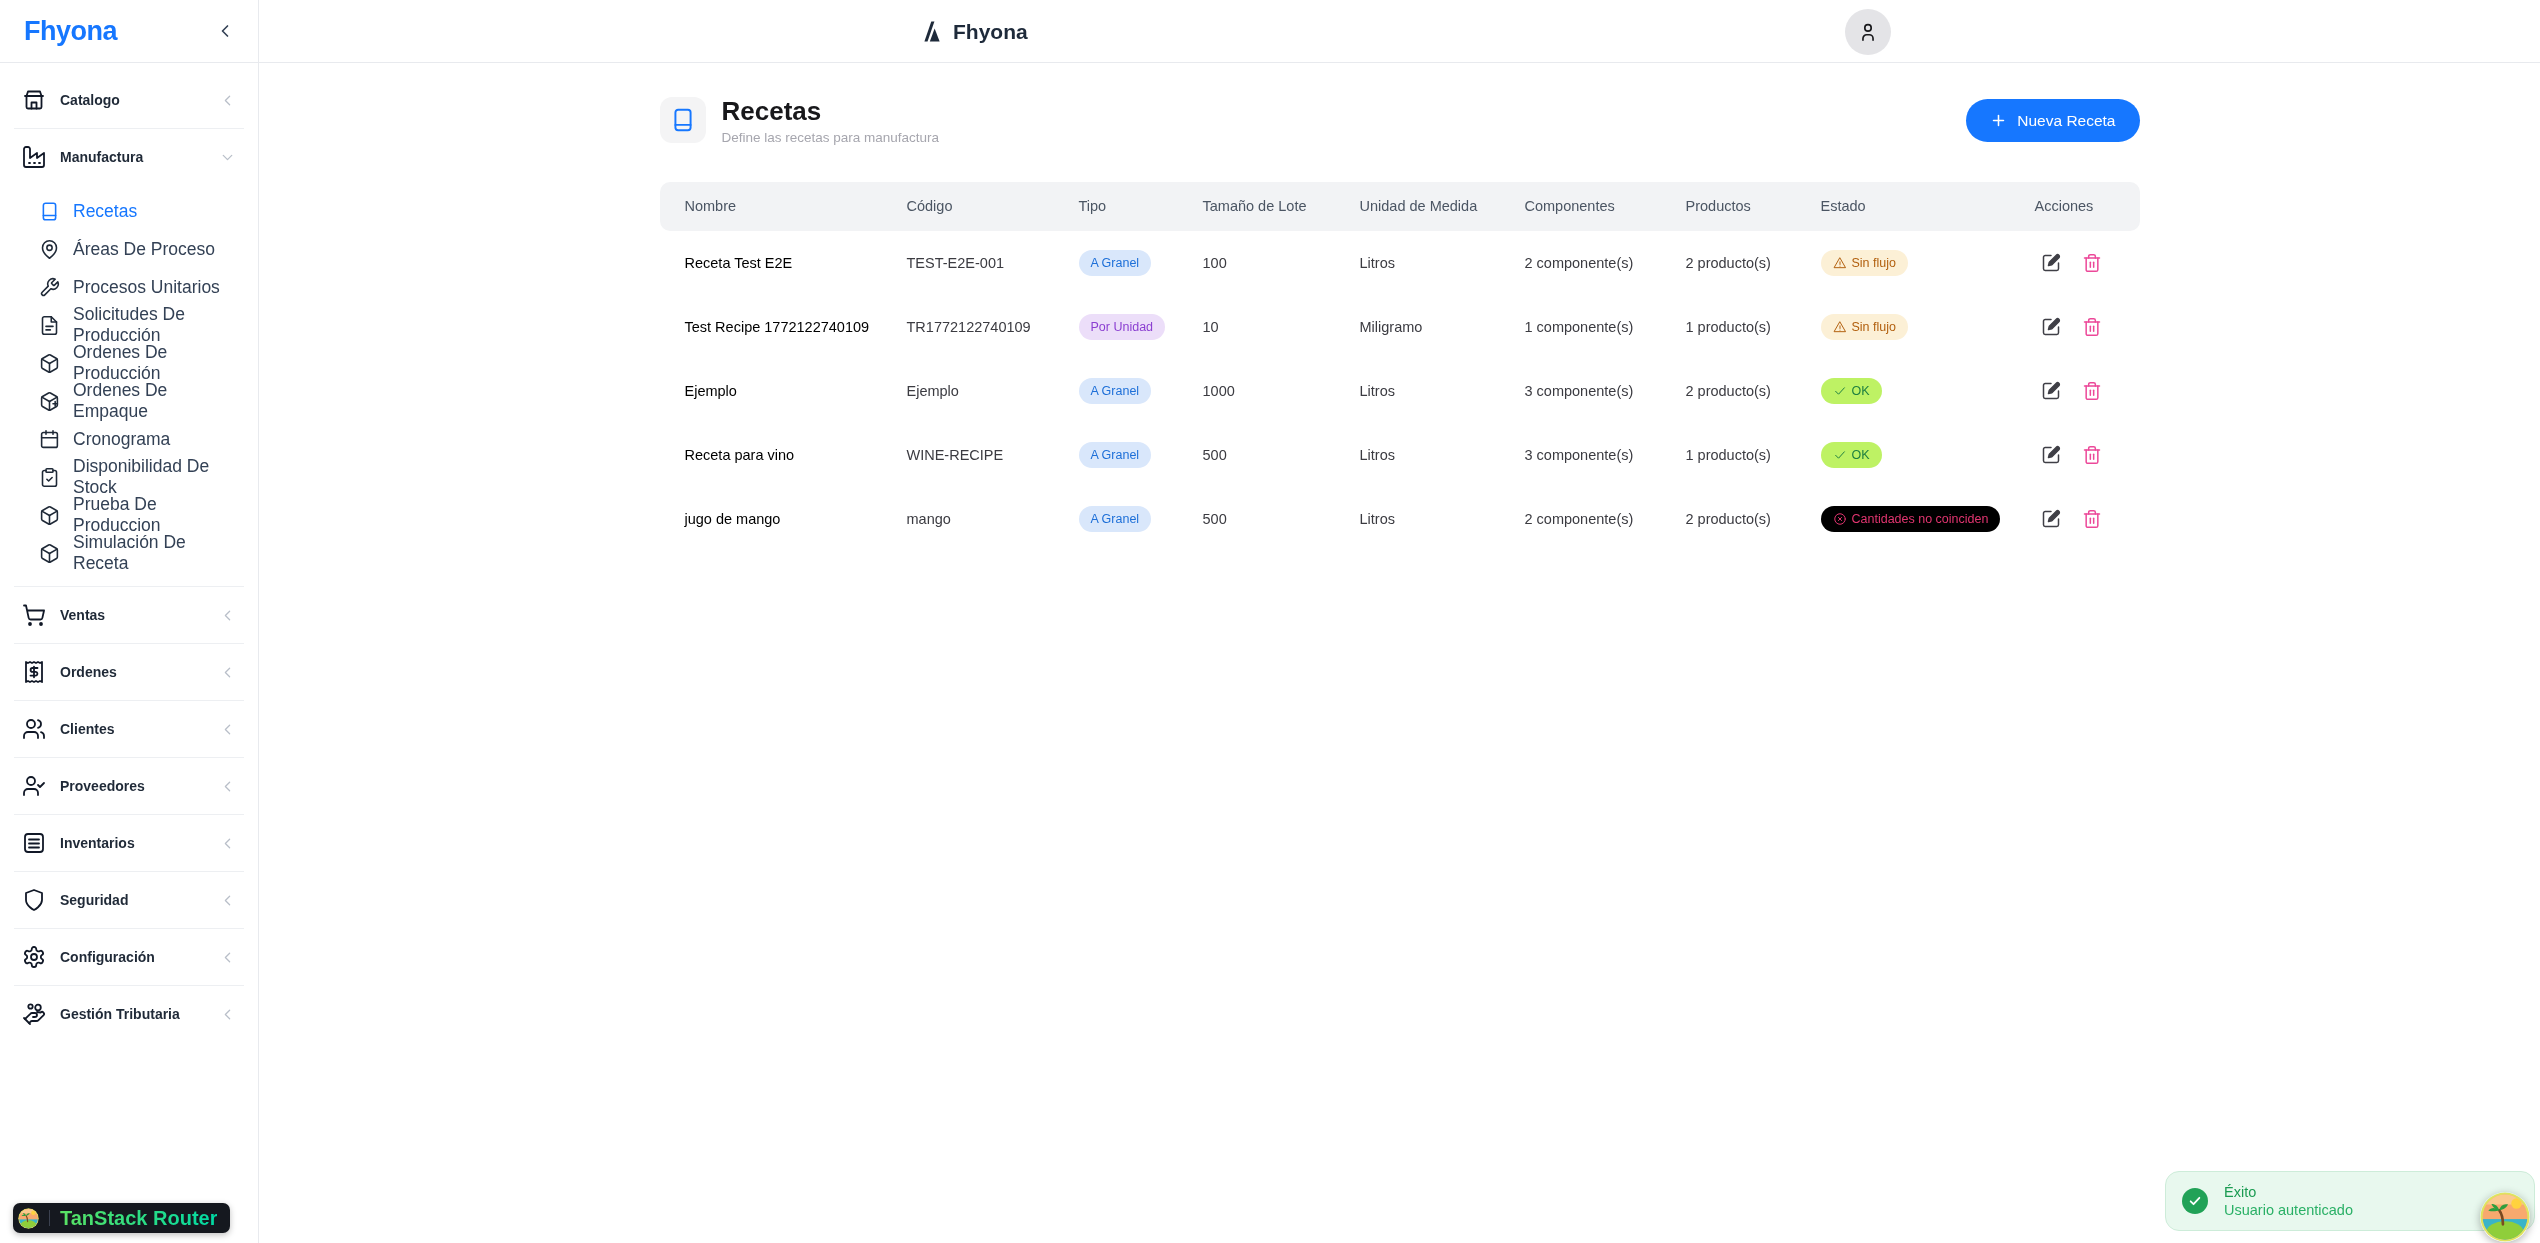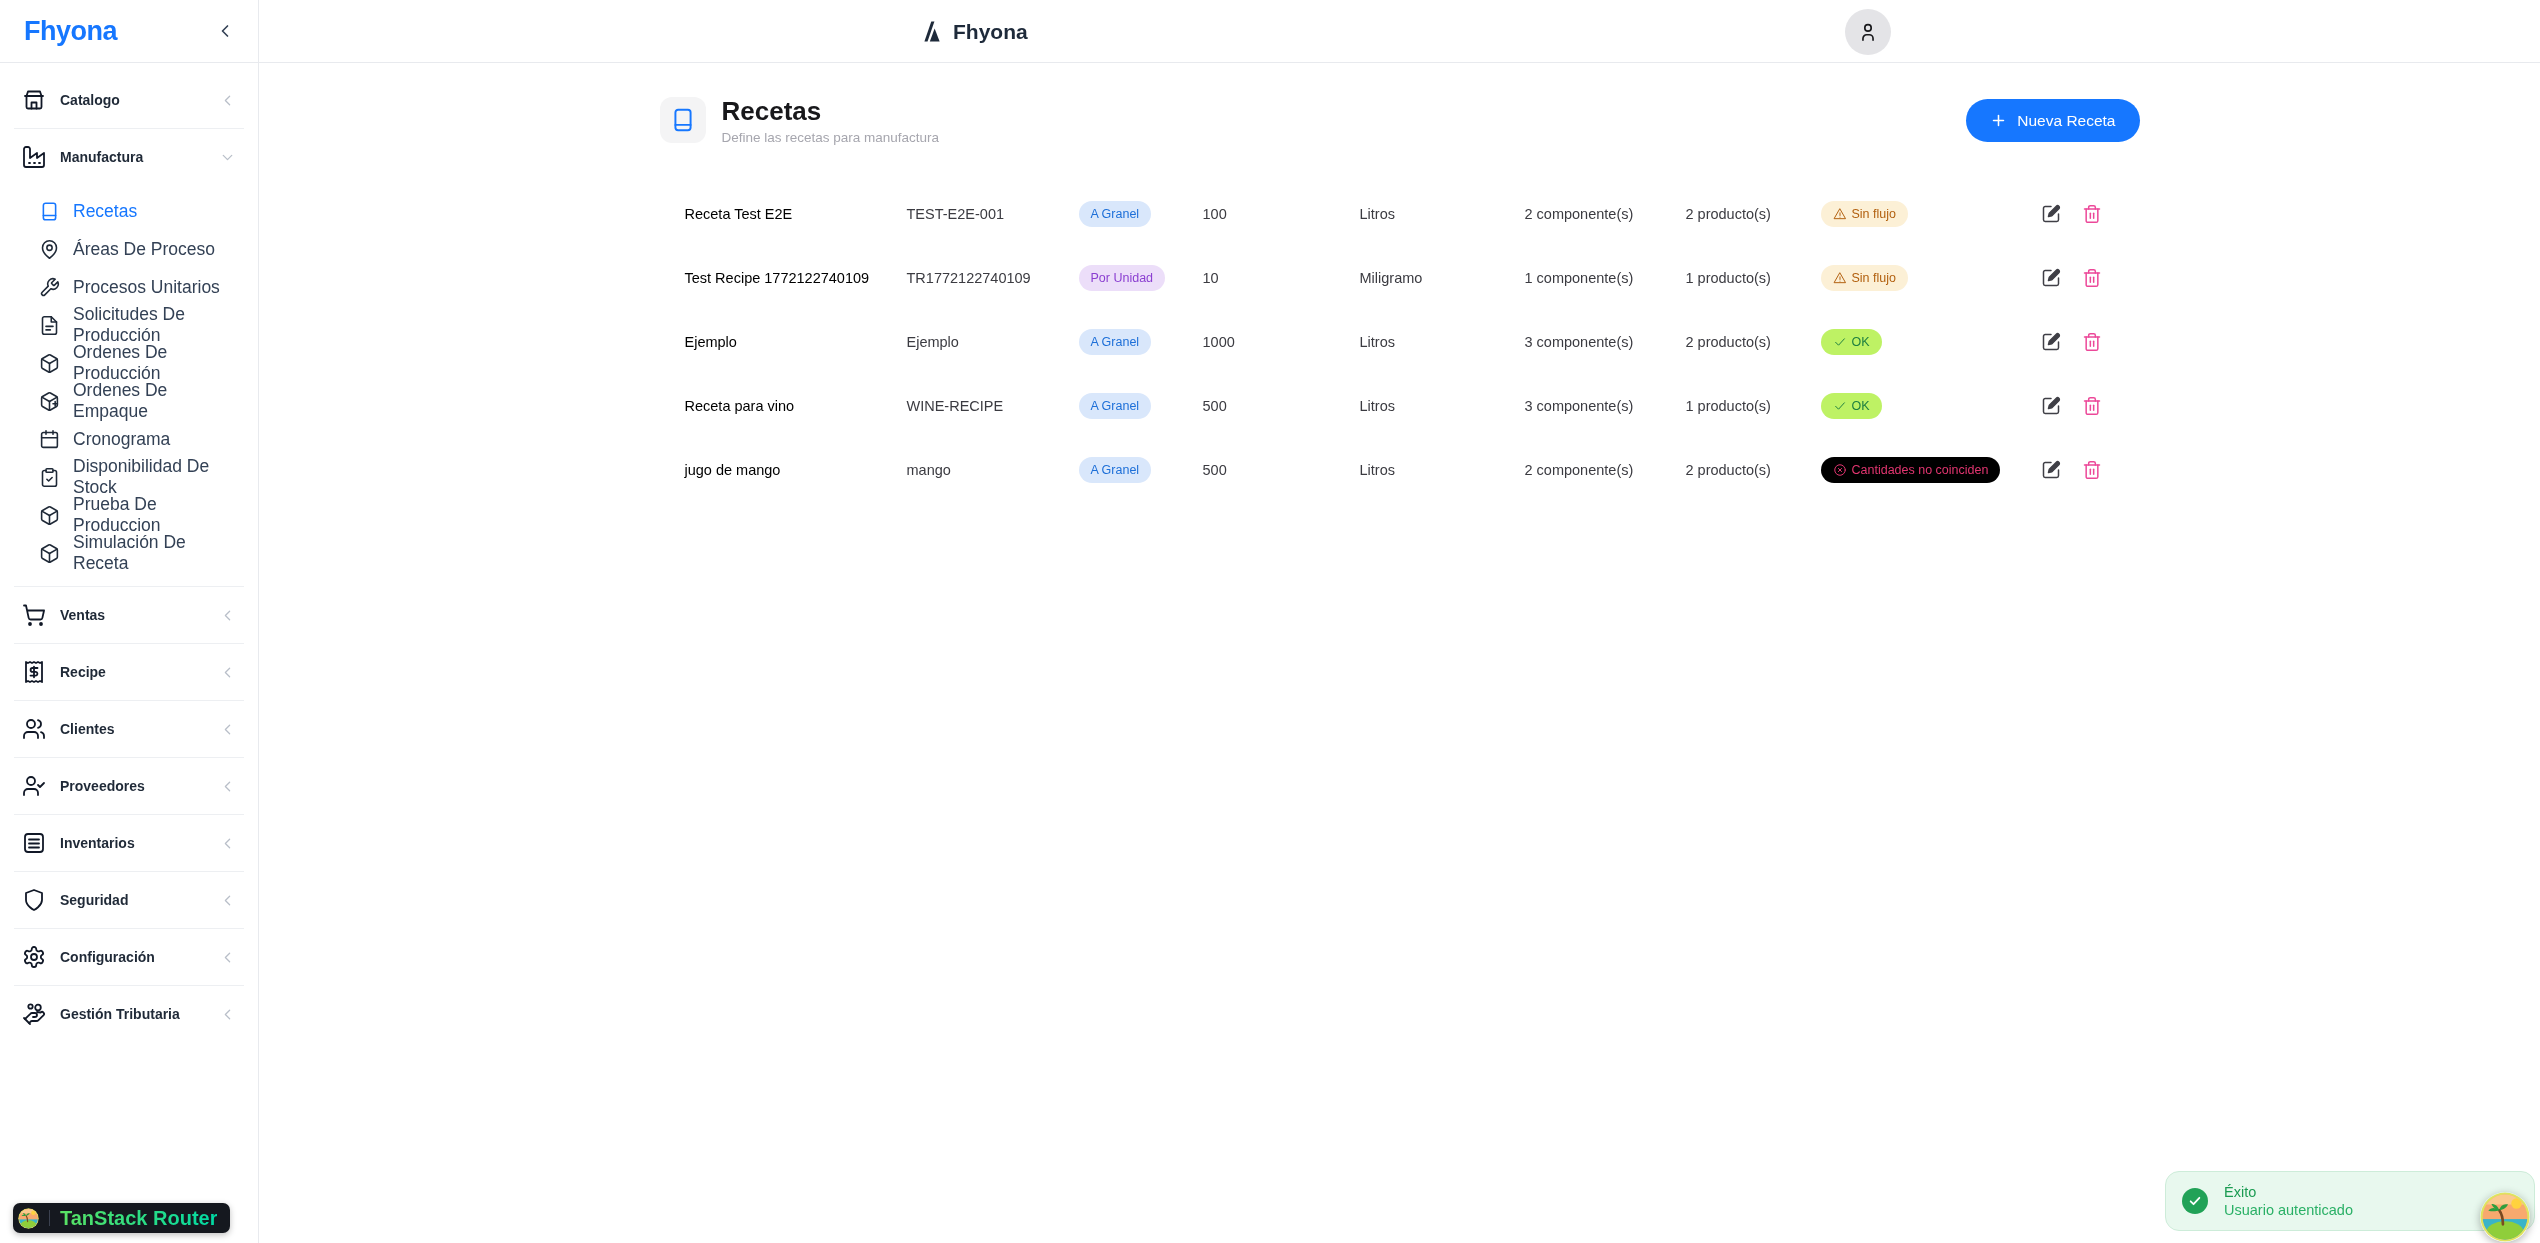--- a/index.html
+++ b/index.html
@@ -374,21 +374,21 @@
       <span>Ventas</span>
       <svg class="ico chev">
           <use href="#i-chevron-left"></use>
         </svg>
     </div>
     <div class="nav-divider"></div>
     <div class="nav-item">
       <svg class="ico nico">
           <use href="#i-receipt"></use>
         </svg>
-      <span>Recipe</span>
+      <span>Ordenes</span>
       <svg class="ico chev">
           <use href="#i-chevron-left"></use>
         </svg>
     </div>
     <div class="nav-divider"></div>
     <div class="nav-item">
       <svg class="ico nico">
           <use href="#i-users"></use>
         </svg>
       <span>Clientes</span>
@@ -490,20 +490,31 @@
       </div>
       <button class="new-btn">
         <svg class="ico bico">
             <use href="#i-plus"></use>
           </svg>
         <span>Nueva Receta</span>
       </button>
     </div>
 
     <div class="table">
+      <div class="tgrid thead">
+        <span>Nombre</span>
+        <span>Código</span>
+        <span>Tipo</span>
+        <span>Tamaño de Lote</span>
+        <span>Unidad de Medida</span>
+        <span>Componentes</span>
+        <span>Productos</span>
+        <span>Estado</span>
+        <span>Acciones</span>
+      </div>
 
       <div class="tgrid trow">
         <span class="cell-name">Receta Test E2E</span>
         <span>TEST-E2E-001</span>
         <span class="pill v-blue">
             <span>A Granel</span>
           </span>
         <span>100</span>
         <span>Litros</span>
         <span>2 componente(s)</span>

